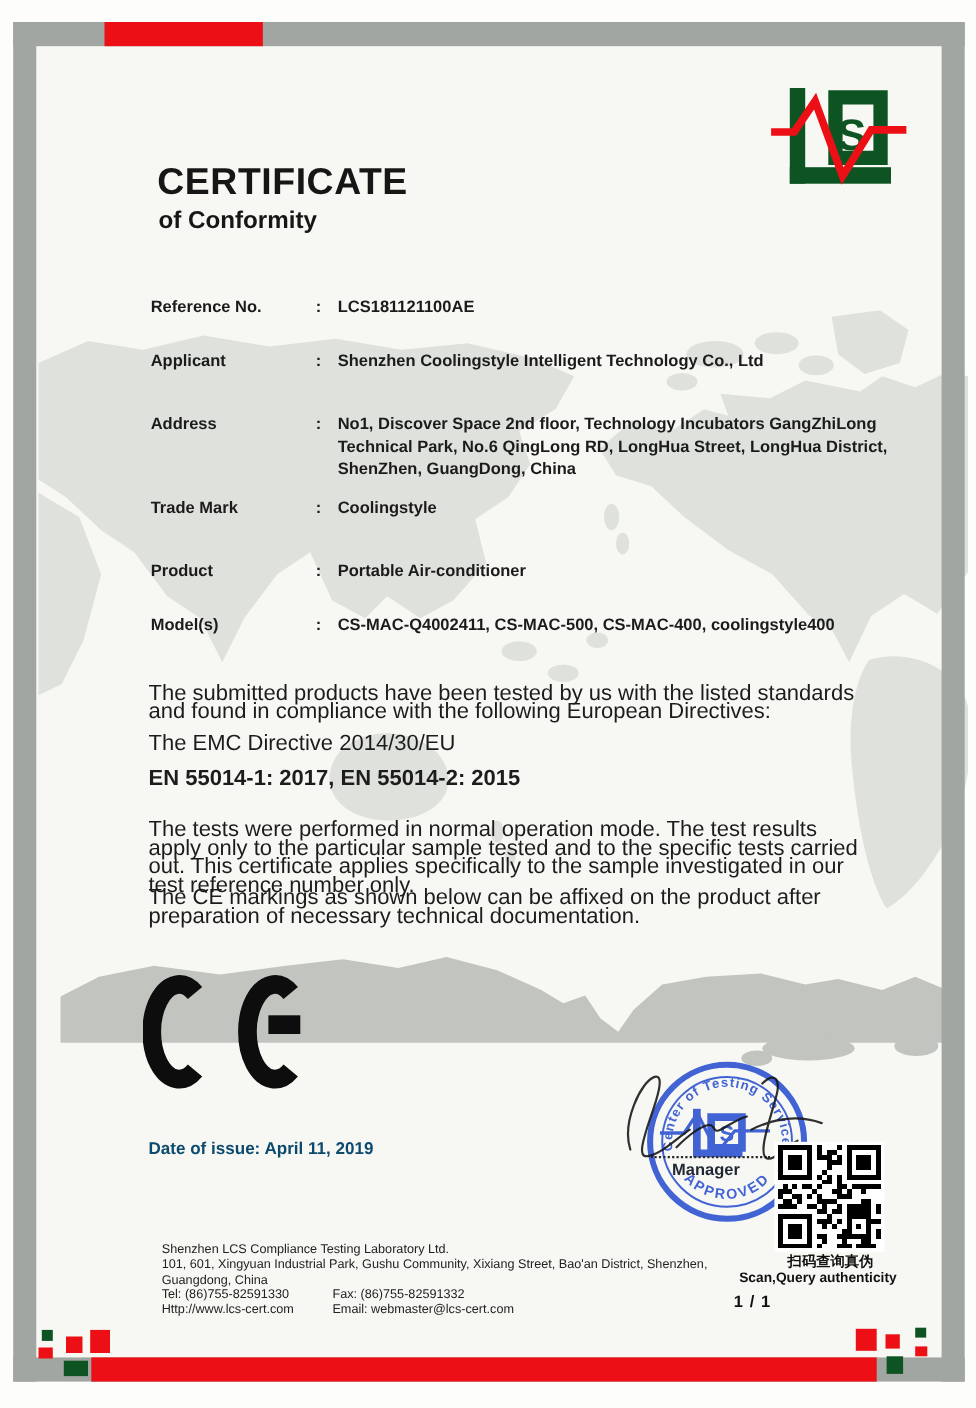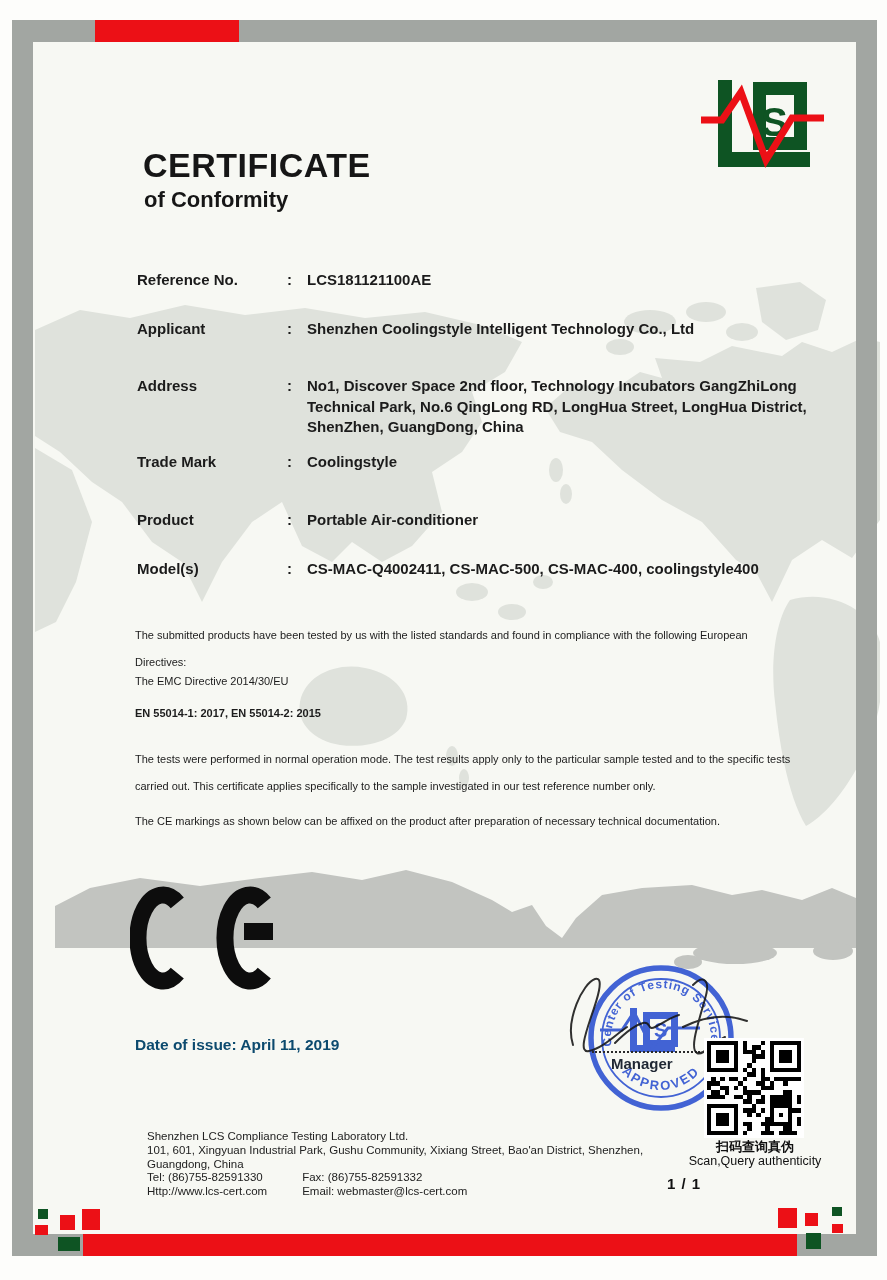--- a/index.html
+++ b/index.html
@@ -29,21 +29,21 @@
 
   
   .frow{position:absolute;left:137px;width:700px;font-size:15px;font-weight:bold;color:#1b1b1b;line-height:20.5px;}
   .frow .lbl{position:absolute;left:0;top:0;width:145px;}
   .frow .col{position:absolute;left:150px;top:0;}
   .frow .val{position:absolute;left:170px;top:0;width:520px;}
   #row-0{top:270px;} #row-1{top:319px;} #row-2{top:376px;}
   #row-3{top:452px;} #row-4{top:510px;} #row-5{top:559px;}
 
   
-  .para{position:absolute;left:135px;font-size:11px;color:#1c1c1c;line-height:27px;}
+  .para{position:absolute;left:135px;font-size:20px;color:#1c1c1c;line-height:17px;}
   #para-intro{top:622px;width:648px;}
   #para-directive{top:668px;font-weight:normal;}
   #para-standards{top:700px;font-weight:bold;}
   #para-tests{top:746px;width:660px;}
   #para-cenote{top:808px;width:620px;}
   #para-other{top:855px;width:660px;}
 
   
   #ce-mark{position:absolute;left:130px;top:886px;}
   #date-issue{position:absolute;left:135px;top:1036px;font-size:15.5px;font-weight:bold;color:#0c4a6e;}
@@ -51,21 +51,21 @@
   
   #stamp{position:absolute;left:560px;top:950px;}
   #sig-line{position:absolute;left:592px;top:1051px;width:108px;border-top:2px dotted #2a2a2a;}
   #manager{position:absolute;left:611px;top:1055px;font-size:15px;font-weight:bold;color:#1f2733;}
   #signature{position:absolute;left:555px;top:965px;}
 
   
   #qr-box{position:absolute;left:704px;top:1038px;width:100px;height:100px;background:#fff;padding:0;}
   #qr-box svg{display:block;margin:3px;}
   #qr-cap-zh{position:absolute;left:690px;top:1138px;width:130px;text-align:center;font-size:13px;font-weight:bold;color:#111;}
-  #qr-cap-en{position:absolute;left:672px;top:1154px;width:166px;text-align:center;font-size:12.5px;font-weight:normal;color:#111;}
+  #qr-cap-en{position:absolute;left:672px;top:1154px;width:166px;font-size:12.5px;font-weight:bold;color:#111;}
 
   
   #footer{position:absolute;left:147px;top:1130px;font-size:11.5px;color:#222;line-height:13.8px;}
   #footer .cols span{display:inline-block;}
   #footer .c1{width:152px;}
   #page-num{position:absolute;left:667px;top:1175px;font-size:15px;font-weight:bold;color:#111;letter-spacing:1px;text-align:center;}
 </style>
 </head>
 <body>
 

